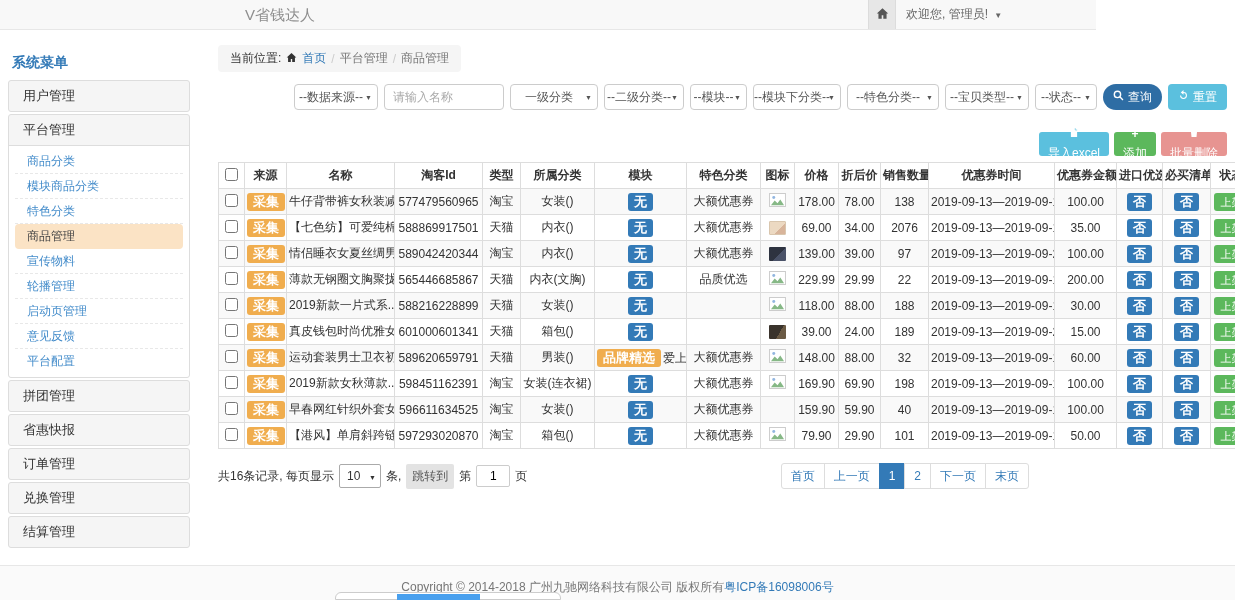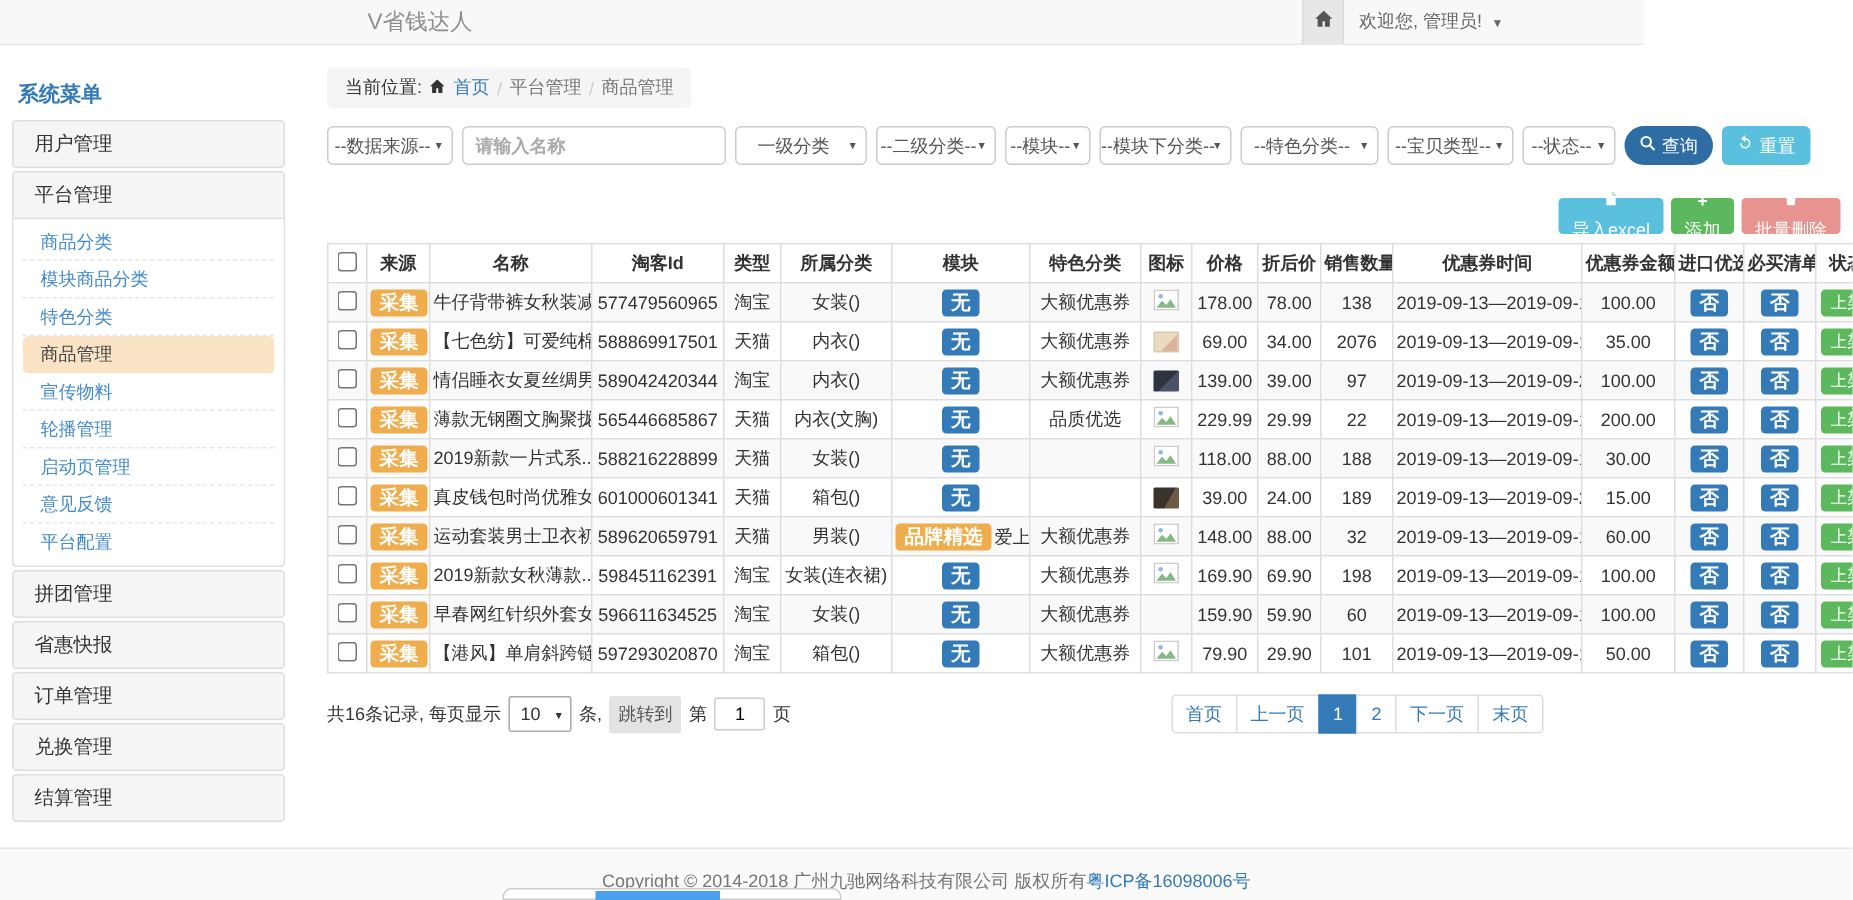--- a/index.html
+++ b/index.html
@@ -31,27 +31,27 @@
   .side-sub-item:last-child { border-bottom:none; }
   .side-sub-item.active { background:#fbe3c5; border-radius:4px; color:#444; border-bottom-color:transparent; }
   
   .main { position:absolute; left:218px; top:45px; width:1009px; }
   .breadcrumb { display:inline-flex; align-items:center; gap:5px; background:#f5f5f5; border-radius:4px;
     padding:5px 12px; font-size:12px; color:#333; }
   .breadcrumb .bc-home { color:#337ab7; cursor:pointer; }
   .breadcrumb .bc-sep { color:#ccc; }
   .breadcrumb .bc-item { color:#777; }
   
-  .filter-row { margin-top:12px; display:flex; align-items:center; gap:6px; }
+  .filter-row { margin-top:12px; display:flex; align-items:center; gap:6px;justify-content:flex-end; }
   .sel { position:relative; height:26px; border:1px solid #ccc; border-radius:4px; background:#fff;
     font-size:12px; color:#555; display:flex; align-items:center; justify-content:center;
     padding:0 18px 0 8px; cursor:pointer; white-space:nowrap; }
   .sel .caret { position:absolute; right:5px; top:9px; font-size:7px; color:#555; }
   .f0{width:84px}.f1{width:88px}.f2{width:80px}.f3{width:57px}.f4{width:88px}.f5{width:92px}.f6{width:84px}.f7{width:62px}
-  .name-input { height:26px; width:176px; border:1px solid #ccc; border-radius:4px; padding:0 8px; font-size:12px; color:#8b5cf6;font-weight:bold; }
+  .name-input { height:26px; width:120px; border:1px solid #ccc; border-radius:4px; padding:0 8px; font-size:12px; color:#8b5cf6; }
   .name-input::placeholder { color:#aaa; }
   .btn { display:inline-flex; align-items:center; justify-content:center; gap:4px; border:none;
     border-radius:4px; color:#fff; font-size:12px; cursor:pointer; font-family:inherit; }
   .btn-query { background:#2e6da4; height:26px; padding:0 10px;border-radius:13px; }
   .btn-reset { background:#5bc0de; height:26px; padding:0 10px; }
   
   .toolbar { margin-top:22px; display:flex; justify-content:flex-end; gap:5px; }
   .toolbar .btn { height:24px; padding:0 9px; border-radius:3px;flex-direction:column; }
   .btn-import { background:#5bc0de; }
   .btn-add { background:#5cb85c; }
@@ -462,21 +462,21 @@
           <td><span class="badge badge-orange">采集</span></td>
           <td>早春网红针织外套女春...</td>
           <td>596611634525</td>
           <td>淘宝</td>
           <td>女装()</td>
           <td><span class="badge badge-blue">无</span></td>
           <td>大额优惠券</td>
           <td></td>
           <td>159.90</td>
           <td>59.90</td>
-          <td>60</td>
+          <td>40</td>
           <td>2019-09-13—2019-09-17</td>
           <td>100.00</td>
           <td><span class="badge badge-blue">否</span></td>
           <td><span class="badge badge-blue">否</span></td>
           <td><span class="btn-shelf">上架</span></td>
         </tr>
         <tr>
           <td><input type="checkbox" style=""></td>
           <td><span class="badge badge-orange">采集</span></td>
           <td>【港风】单肩斜跨链条...</td>

